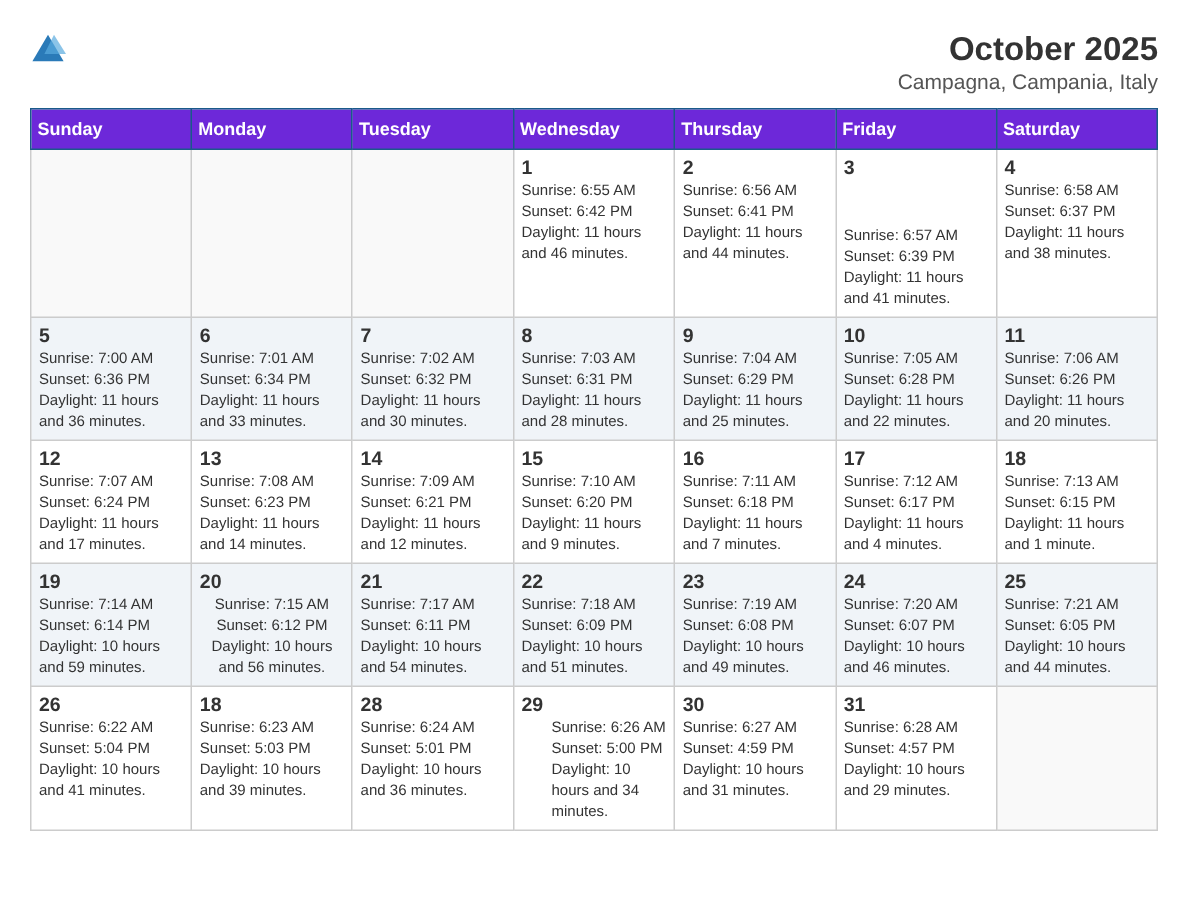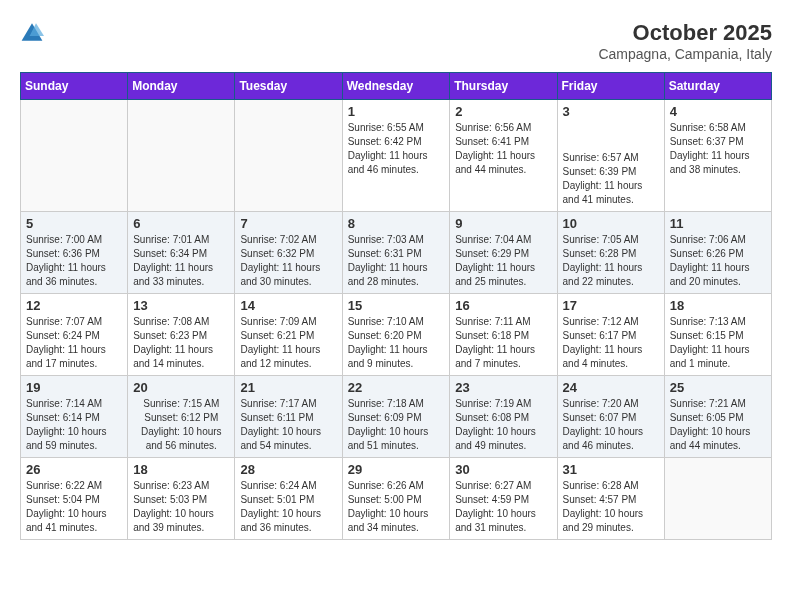--- a/index.html
+++ b/index.html
@@ -283,21 +283,21 @@
 Daylight: 10 hours and 39 minutes.</div>
         </td>
         <td>
           <span class="day-num">28</span>
           <div class="day-info" style="white-space: pre-line;">Sunrise: 6:24 AM
 Sunset: 5:01 PM
 Daylight: 10 hours and 36 minutes.</div>
         </td>
         <td>
           <span class="day-num">29</span>
-          <div class="day-info" style="white-space: pre-line;">Sunrise: 6:26 AM
+          <div class="day-info" style="white-space: pre-line; margin-left: 20px;">Sunrise: 6:26 AM
 Sunset: 5:00 PM
 Daylight: 10 hours and 34 minutes.</div>
         </td>
         <td>
           <span class="day-num">30</span>
           <div class="day-info" style="white-space: pre-line;">Sunrise: 6:27 AM
 Sunset: 4:59 PM
 Daylight: 10 hours and 31 minutes.</div>
         </td>
         <td>

